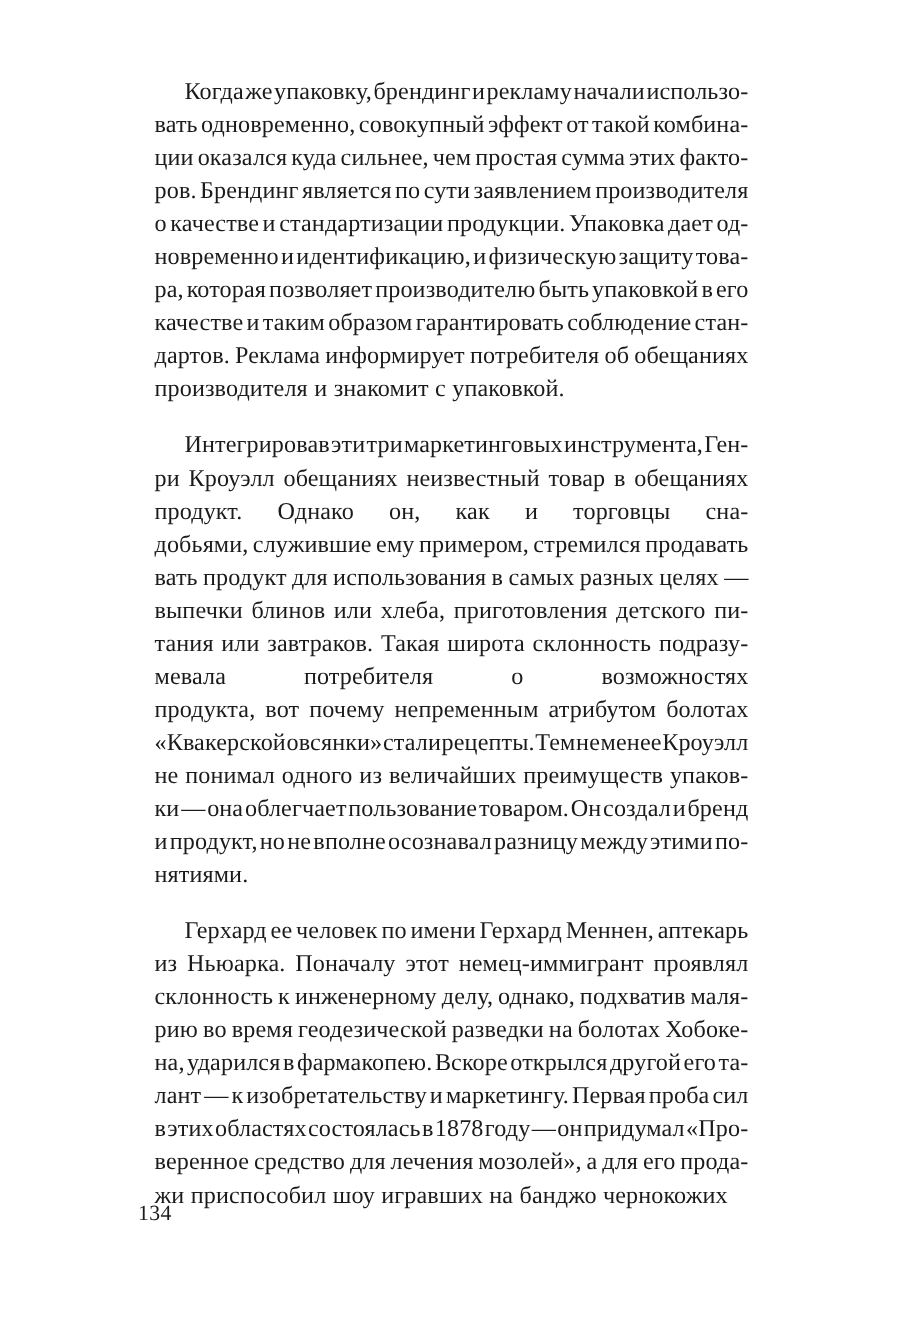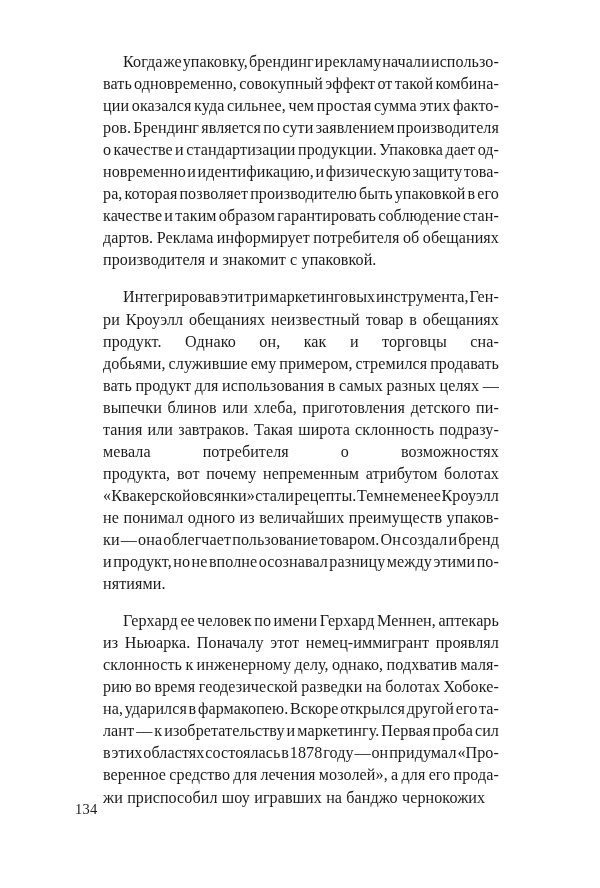--- a/index.html
+++ b/index.html
@@ -60,21 +60,21 @@
   .line.indent {
     text-indent: 0;
     padding-left: 20px;
   }
   .line.just.indent {
     padding-left: 20px;
   }
 
   .folio {
     position: absolute;
-    left: 75px;
+    left: 92px;
     top: 800px;
     font-size: 14.5px;
     line-height: 18px;
     letter-spacing: 0.02em;
   }
 </style>
 </head>
 <body>
 
 <div class="page">

